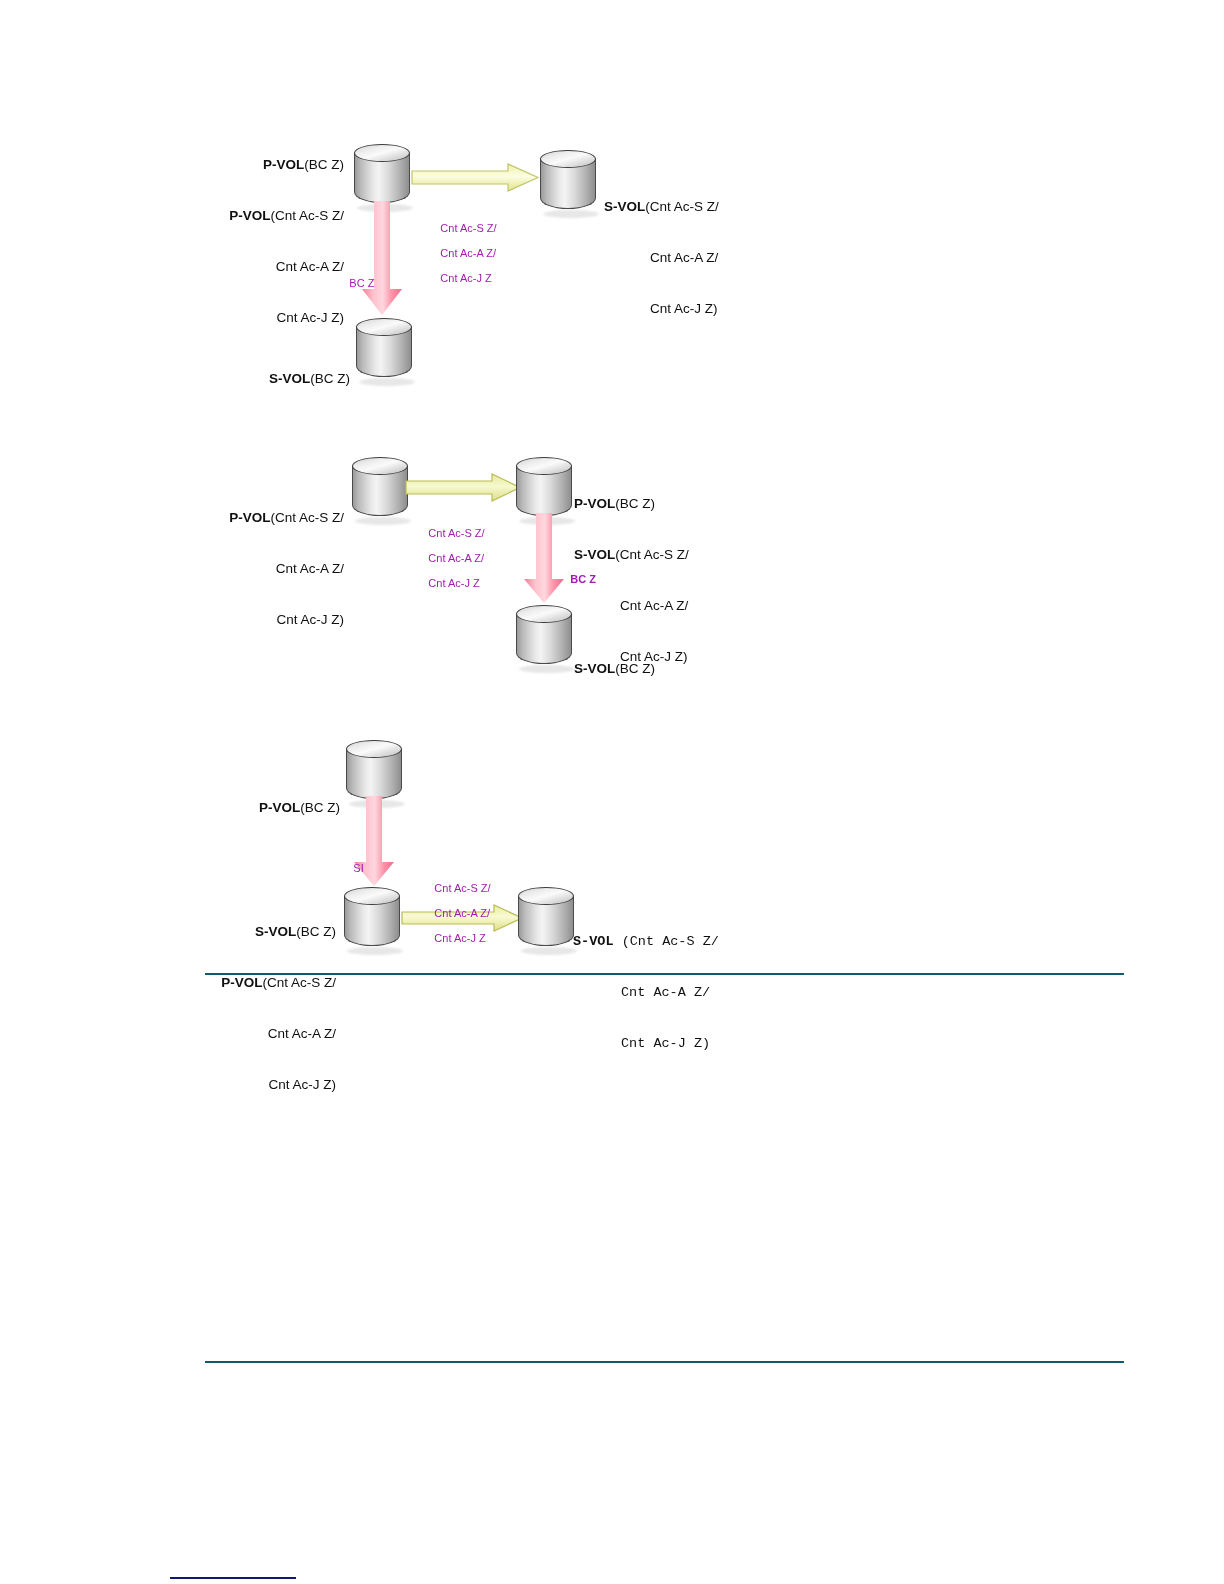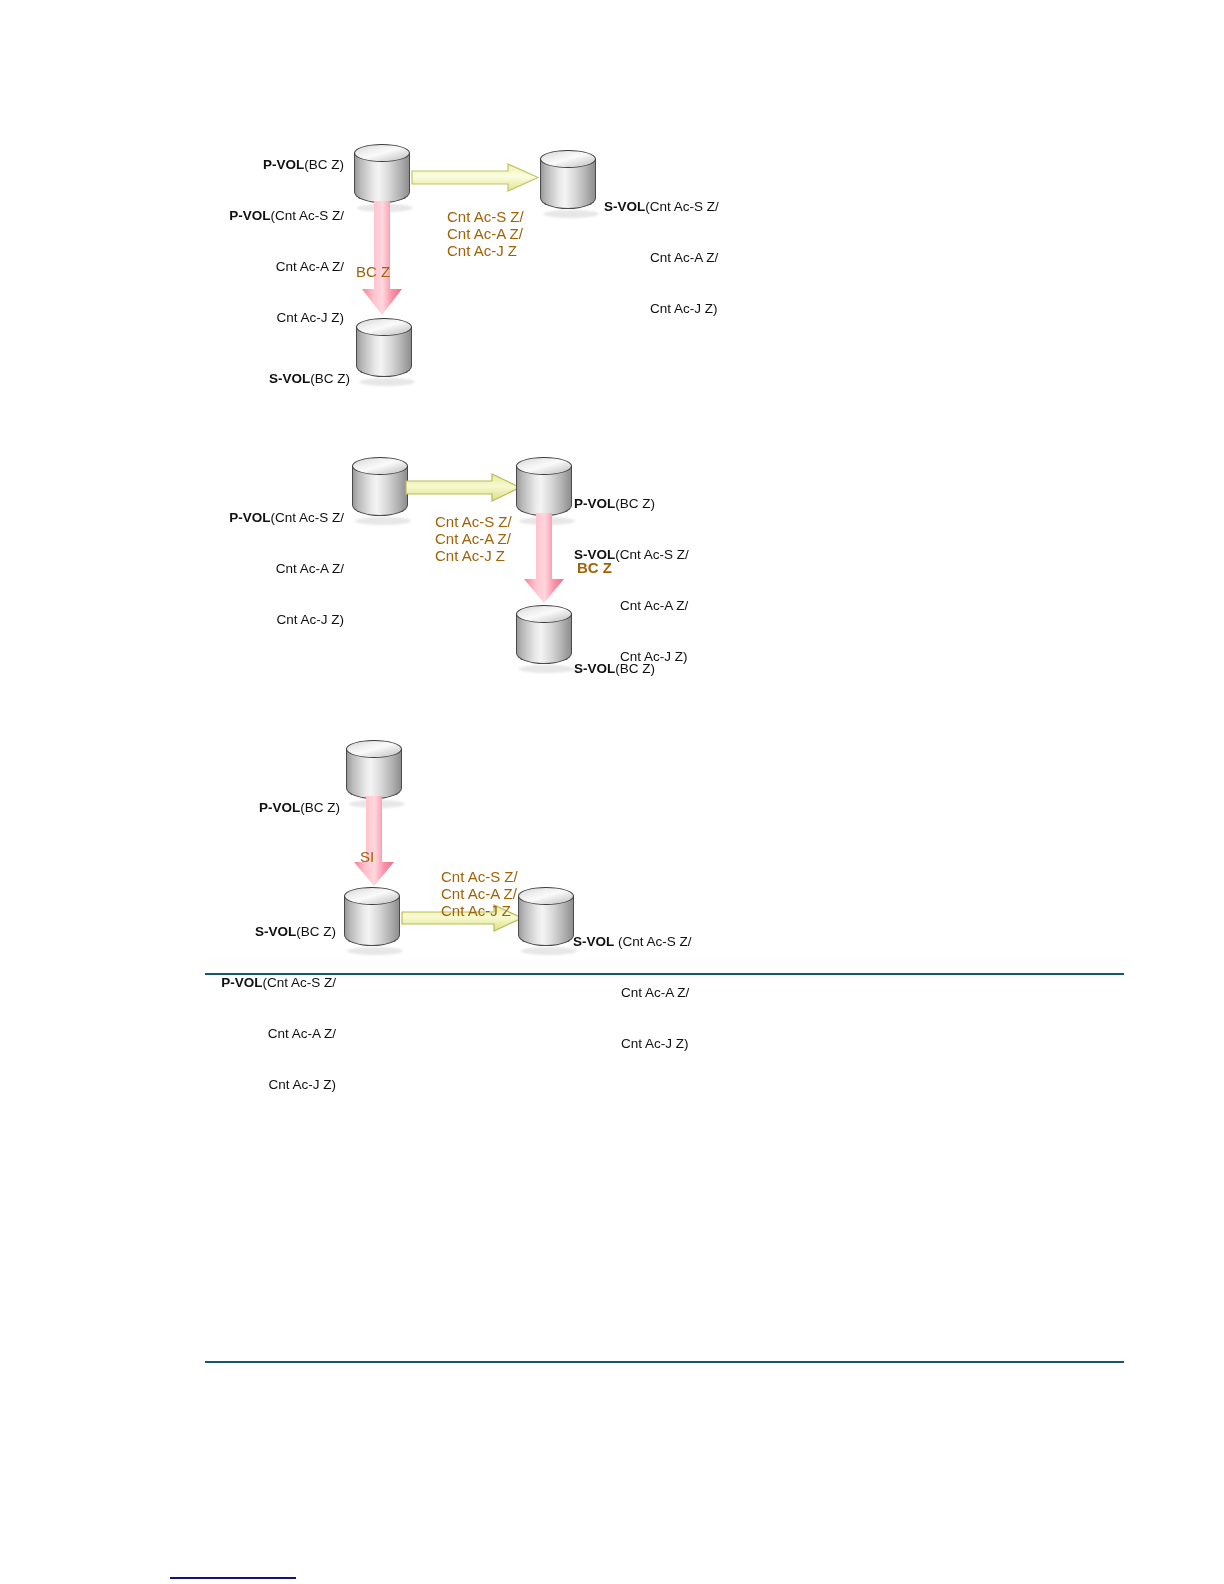--- a/index.html
+++ b/index.html
@@ -77,24 +77,24 @@
     white-space: pre;
     color: #101010;
   }
   .lbl b {
     font-weight: bold;
   }
   .lbl .ln { display: block; }
   .lbl.right-align .ln { text-align: right; }
   .arrow-lbl {
     position: absolute;
-    font-size: 15px;
-    line-height: 17px;
+    font-size: 11px;
+    line-height: 25px;
     white-space: pre;
-    color: #a16207;
+    color: #a21caf;
   }
   
   .arrow-h, .arrow-v {
     position: absolute;
   }
   .arrow-h svg, .arrow-v svg { display: block; }
 </style>
 </head>
 <body>
 
@@ -314,21 +314,21 @@
       <span class="ln">Cnt Ac-A Z/</span>
       <span class="ln">Cnt Ac-J Z</span>
     </div>
 
     <div class="cyl" style="left:490px; top:882px;">
       <div class="shadow"></div>
       <div class="body"></div>
       <div class="top"></div>
     </div>
 
-    <div class="lbl" style="left:545px; top:894px;">
+    <div class="lbl" style="left:545px; top:894px;font-family:Liberation Mono, monospace;">
       <span class="ln"><b>S-VOL</b> <span>(Cnt Ac-S Z/</span></span>
       <span class="ln" style="padding-left:48px;"><span>Cnt Ac-A Z/</span></span>
       <span class="ln" style="padding-left:48px;"><span>Cnt Ac-J Z)</span></span>
     </div>
   </div>
 
   <div style="position:absolute; left:177px; top:968px; width:919px; height:2px; background:#11596b;"></div>
 
   <div style="position:absolute; left:177px; top:1356px; width:919px; height:2px; background:#11596b;"></div>
 

